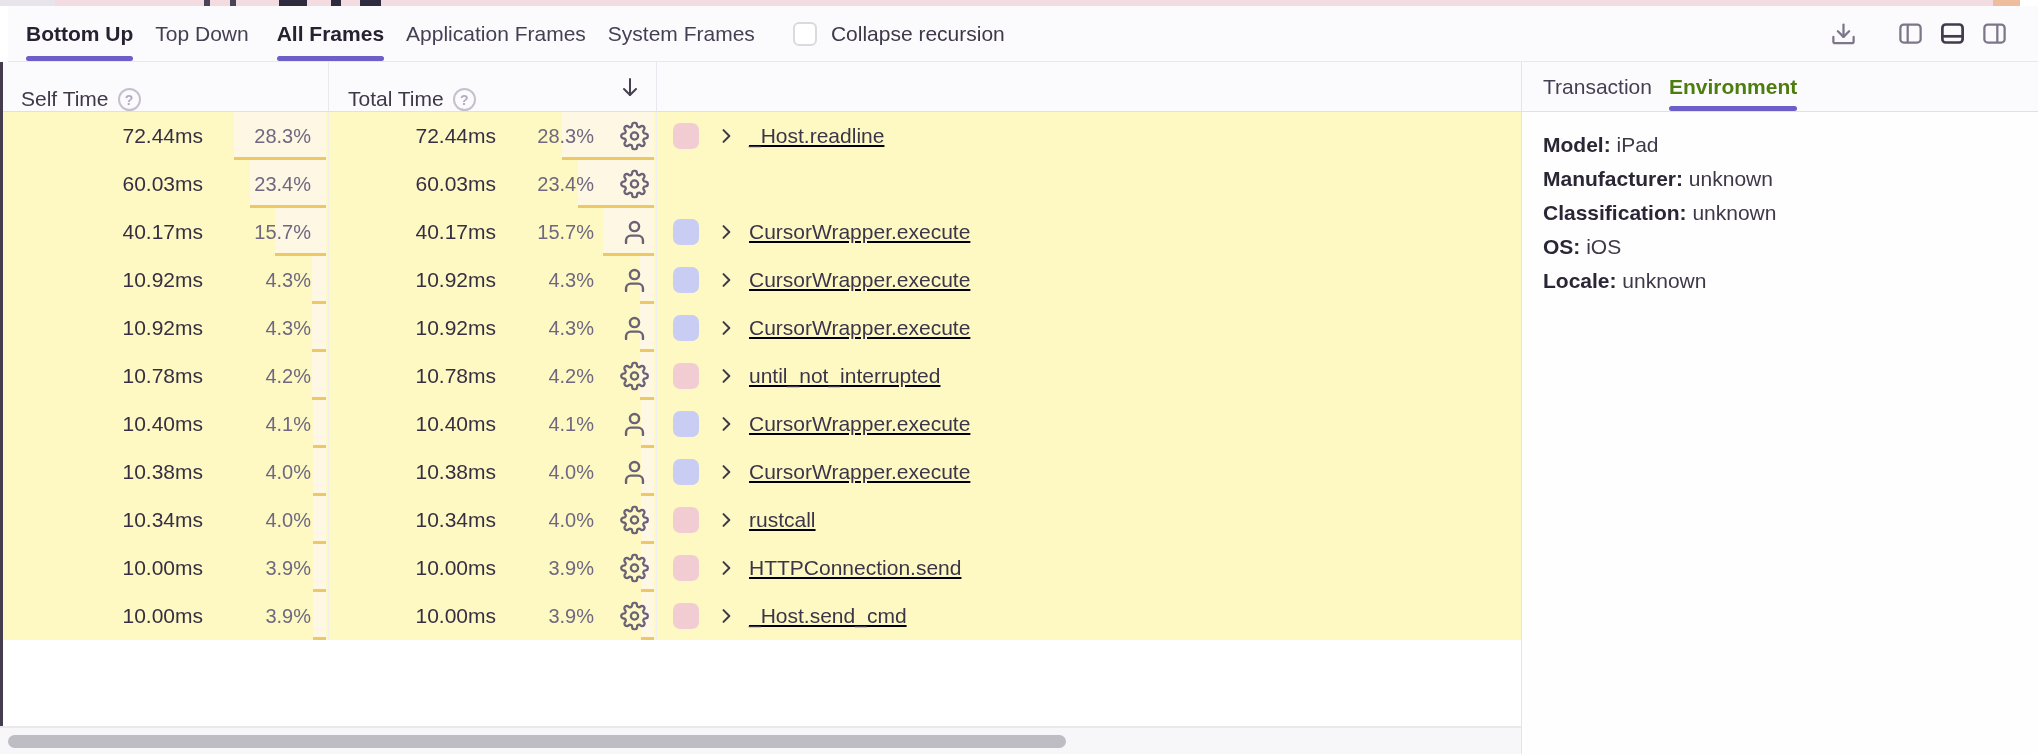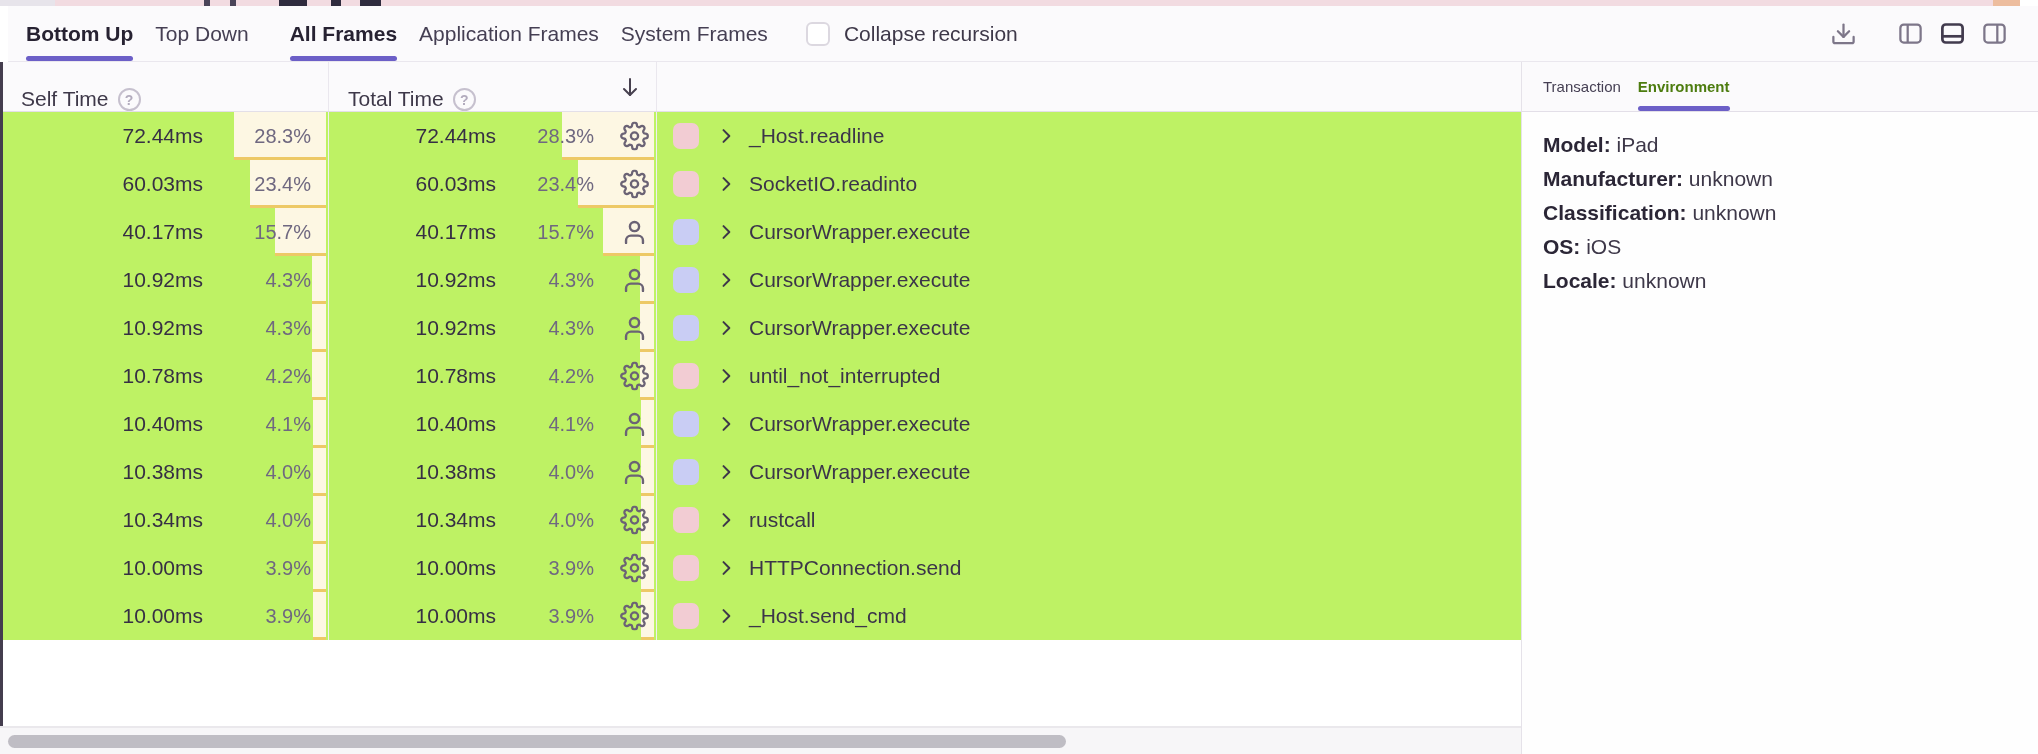--- a/index.html
+++ b/index.html
@@ -13,21 +13,21 @@
 
   
   .toolbar { position: absolute; top: 6px; left: 8px; right: 0; height: 56px; background: #fbfafc;
              border-bottom: 1px solid #eae7ee; display: flex; align-items: stretch; padding-left: 18px; }
   .tabs { display: flex; align-items: stretch; }
   .tab { position: relative; display: flex; align-items: center; margin-right: 22px; font-size: 21px;
          color: #453f53; background: none; border: none; cursor: pointer; font-family: inherit; }
   .tab.active { font-weight: bold; color: #272232; }
   .tab.active::after { content: ""; position: absolute; left: 0; right: 0; bottom: 0; height: 5px;
                        background: #6c5fc7; border-radius: 3px; }
-  #frame-tabs { margin-left: 19px; }
+  #frame-tabs { margin-left: 6px; }
   .collapse { display: flex; align-items: center; margin-left: 16px; gap: 14px; font-size: 21px; color: #3e3849; cursor: pointer; }
   .checkbox { width: 24px; height: 24px; border: 2px solid #dcd8e0; border-radius: 6px; background: #ffffff; }
   .toolbar-icons { margin-left: auto; display: flex; align-items: center; gap: 15px; margin-right: 30px; }
   .icon-btn { background: none; border: none; padding: 0; width: 27px; height: 27px; color: #7d7689; cursor: pointer; }
   .icon-btn svg { width: 27px; height: 27px; display: block; }
   .icon-btn.dl { margin-right: 25px; }
   .icon-btn.active { color: #423b4e; }
 
   
   .main { position: absolute; top: 62px; left: 0; right: 0; bottom: 0; display: flex; }
@@ -38,21 +38,21 @@
   .th { display: flex; align-items: flex-end; font-size: 21px; color: #3e3849; }
   .th-self  { width: 329px; padding-left: 21px; border-right: 1px solid #eae7ee; }
   .th-total { width: 328px; padding-left: 19px; border-right: 1px solid #eae7ee; position: relative; }
   .th-frame { flex: 1; padding-left: 16px; }
   .help { width: 23px; height: 23px; border: 2px solid #c6c0ce; border-radius: 50%; color: #b2abbd;
           font-size: 14px; font-weight: bold; display: flex; align-items: center; justify-content: center;
           margin-left: 9px; flex: none; }
   .sort-arrow { position: absolute; right: 14px; top: 50%; transform: translateY(-50%);
                 width: 24px; height: 24px; color: #47404f; }
 
-  .row { display: flex; height: 48px; background: #bef264; }
+  .row { display: flex; height: 48px; background: #fef9c3; text-decoration: underline; }
   .cell { position: relative; }
   .cell-self  { width: 329px; border-right: 1px solid #f0eef3; }
   .cell-total { width: 328px; border-right: 1px solid #f0eef3; }
   .cell-frame { flex: 1; display: flex; align-items: center; padding-left: 16px; }
   .bar { position: absolute; right: 2px; top: 0; bottom: 0; background: #fdf7e3;
          border-bottom: 3px solid #edc966; }
   .ms  { position: absolute; top: 50%; transform: translateY(-50%); font-size: 21px; color: #362f44; z-index: 1; }
   .pct { position: absolute; top: 50%; transform: translateY(-50%); font-size: 20px; color: #6f6880; z-index: 1; }
   .cell-self  .ms { right: 125px; } .cell-self  .pct { right: 17px; }
   .cell-total .ms { right: 160px; } .cell-total .pct { right: 62px; }
@@ -64,21 +64,21 @@
   .sq-blue { background: #c9cdf4; }
   .chev { width: 20px; height: 20px; color: #3e3849; margin-right: 13px; flex: none; }
   .fname { font-size: 21px; color: #3b3549; white-space: nowrap; }
 
   .hscrollbar { position: absolute; left: 0; bottom: 0; width: 100%; height: 28px; background: #f7f6f8;
                 border-top: 2px solid #eae8ec; z-index: 4; }
   .thumb { position: absolute; left: 8px; top: 7px; width: 1058px; height: 13px; border-radius: 7px; background: #bfbdc4; }
 
   .side-panel { flex: 1; border-left: 1px solid #e5e2e9; display: flex; flex-direction: column; background: #fefefe; }
   .panel-tabs { height: 50px; background: #fbfafc; border-bottom: 1px solid #e3dfe8; display: flex; padding-left: 21px; }
-  .ptab { position: relative; display: flex; align-items: center; margin-right: 17px; font-size: 15px;
+  .ptab { position: relative; display: flex; align-items: center; margin-right: 17px; font-size: 21px;
           color: #453f53; background: none; border: none; cursor: pointer; font-family: inherit; }
   .ptab.active { font-weight: bold; color: #4d7c0f; }
   .ptab.active::after { content: ""; position: absolute; left: 0; right: 0; bottom: 0; height: 5px;
                         background: #6c5fc7; border-radius: 3px; }
   .panel-content { padding: 16px 21px; font-size: 21px; color: #3e3849; line-height: 34px; }
   .field b { color: #2b2636; }
 </style>
 </head>
 <body>
 
@@ -202,27 +202,20 @@
       <span class="bar" style="width: 76px;"></span>
       <span class="ms">60.03ms</span>
       <span class="pct">23.4%</span>
       <span class="ficon">
                 <svg viewBox="0 0 24 24" fill="none" stroke="currentColor" stroke-width="1.9" stroke-linecap="round" stroke-linejoin="round">
                   <circle cx="12" cy="12" r="3"></circle>
                   <path d="M19.4 15a1.65 1.65 0 0 0 .33 1.82l.06.06a2 2 0 0 1 0 2.83 2 2 0 0 1-2.83 0l-.06-.06a1.65 1.65 0 0 0-1.82-.33 1.65 1.65 0 0 0-1 1.51V21a2 2 0 0 1-2 2 2 2 0 0 1-2-2v-.09A1.65 1.65 0 0 0 9 19.4a1.65 1.65 0 0 0-1.82.33l-.06.06a2 2 0 0 1-2.83 0 2 2 0 0 1 0-2.83l.06-.06a1.65 1.65 0 0 0 .33-1.82 1.65 1.65 0 0 0-1.51-1H3a2 2 0 0 1-2-2 2 2 0 0 1 2-2h.09A1.65 1.65 0 0 0 4.6 9a1.65 1.65 0 0 0-.33-1.82l-.06-.06a2 2 0 0 1 0-2.83 2 2 0 0 1 2.83 0l.06.06a1.65 1.65 0 0 0 1.82.33H9a1.65 1.65 0 0 0 1-1.51V3a2 2 0 0 1 2-2 2 2 0 0 1 2 2v.09a1.65 1.65 0 0 0 1 1.51 1.65 1.65 0 0 0 1.82-.33l.06-.06a2 2 0 0 1 2.83 0 2 2 0 0 1 0 2.83l-.06.06a1.65 1.65 0 0 0-.33 1.82V9a1.65 1.65 0 0 0 1.51 1H21a2 2 0 0 1 2 2 2 2 0 0 1-2 2h-.09a1.65 1.65 0 0 0-1.51 1z"></path>
                 </svg>
               </span>
     </div>
-    <div class="cell cell-frame">
-      <span class="sq sq-pink"></span>
-      <span class="chev"><svg viewBox="0 0 24 24" width="20" height="20" fill="none" stroke="currentColor" stroke-width="2.4" stroke-linecap="round" stroke-linejoin="round">
-                  <polyline points="9 5 16 12 9 19"></polyline>
-                </svg></span>
-      <span class="fname">SocketIO.readinto</span>
-    </div>
   </div>
 
   <div class="row">
     <div class="cell cell-self">
       <span class="bar" style="width: 51px;"></span>
       <span class="ms">40.17ms</span>
       <span class="pct">15.7%</span>
     </div>
     <div class="cell cell-total">
       <span class="bar" style="width: 51px;"></span>

